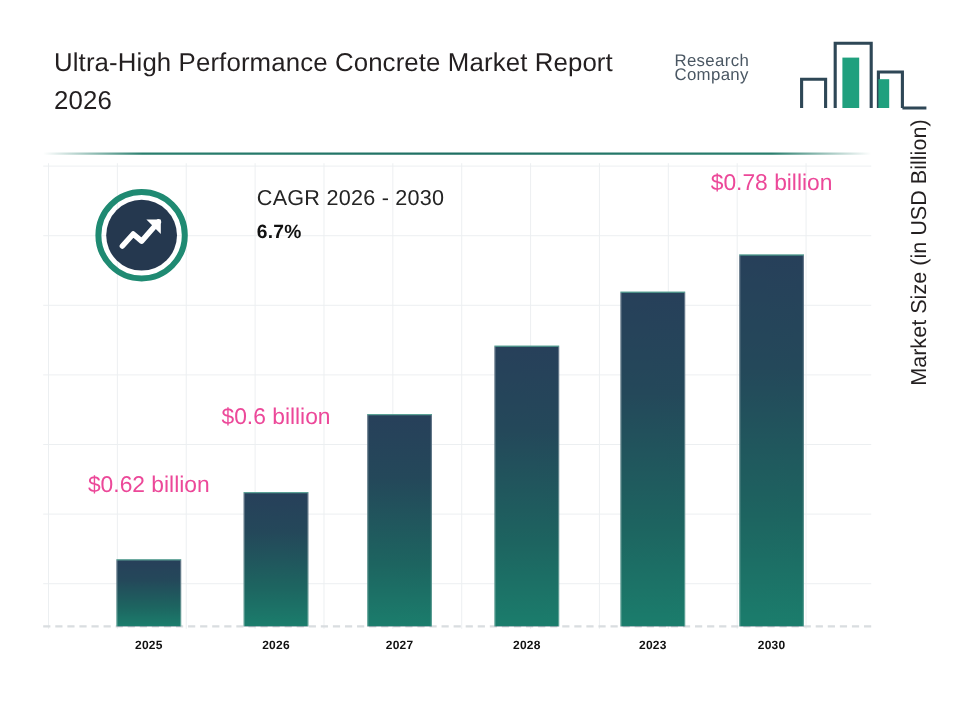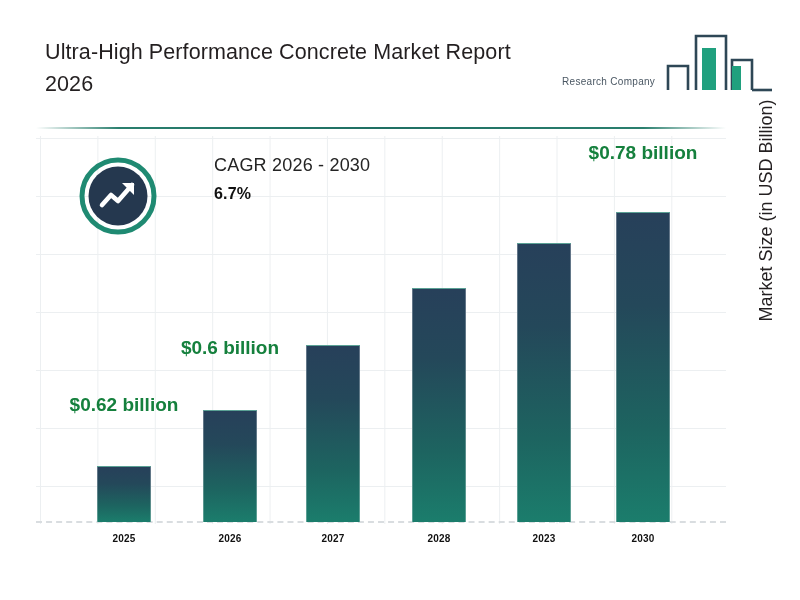--- a/index.html
+++ b/index.html
@@ -48,25 +48,24 @@
     width: 120px;
     text-align: left;
   }
   #logo-line1 {
     font-size: 17px;
     line-height: 19px;
     color: #2e3d4d;
     letter-spacing: 0.2px;
   }
   #logo-line2 {
-    font-size: 10px;
+    font-size: 14px;
     line-height: 12px;
     color: #4a5763;
     letter-spacing: 0.3px;
-    margin-top: 32px;
   }
   #logo-mark {
     position: absolute;
     left: 104px;
     top: 0px;
   }
 
   #header-rule {
     position: absolute;
     left: 36px;
@@ -113,22 +112,22 @@
     border-bottom: none;
   }
 
   
   .value-label {
     position: absolute;
     width: 112px;
     text-align: center;
     font-size: 19px;
     line-height: 26px;
-    font-weight: bold;
-    color: #15803d;
+    font-weight: normal;
+    color: #ec4899;
   }
 
   
   .year-label {
     position: absolute;
     width: 90px;
     top: 533px;
     text-align: center;
     font-size: 10px;
     font-weight: bold;

